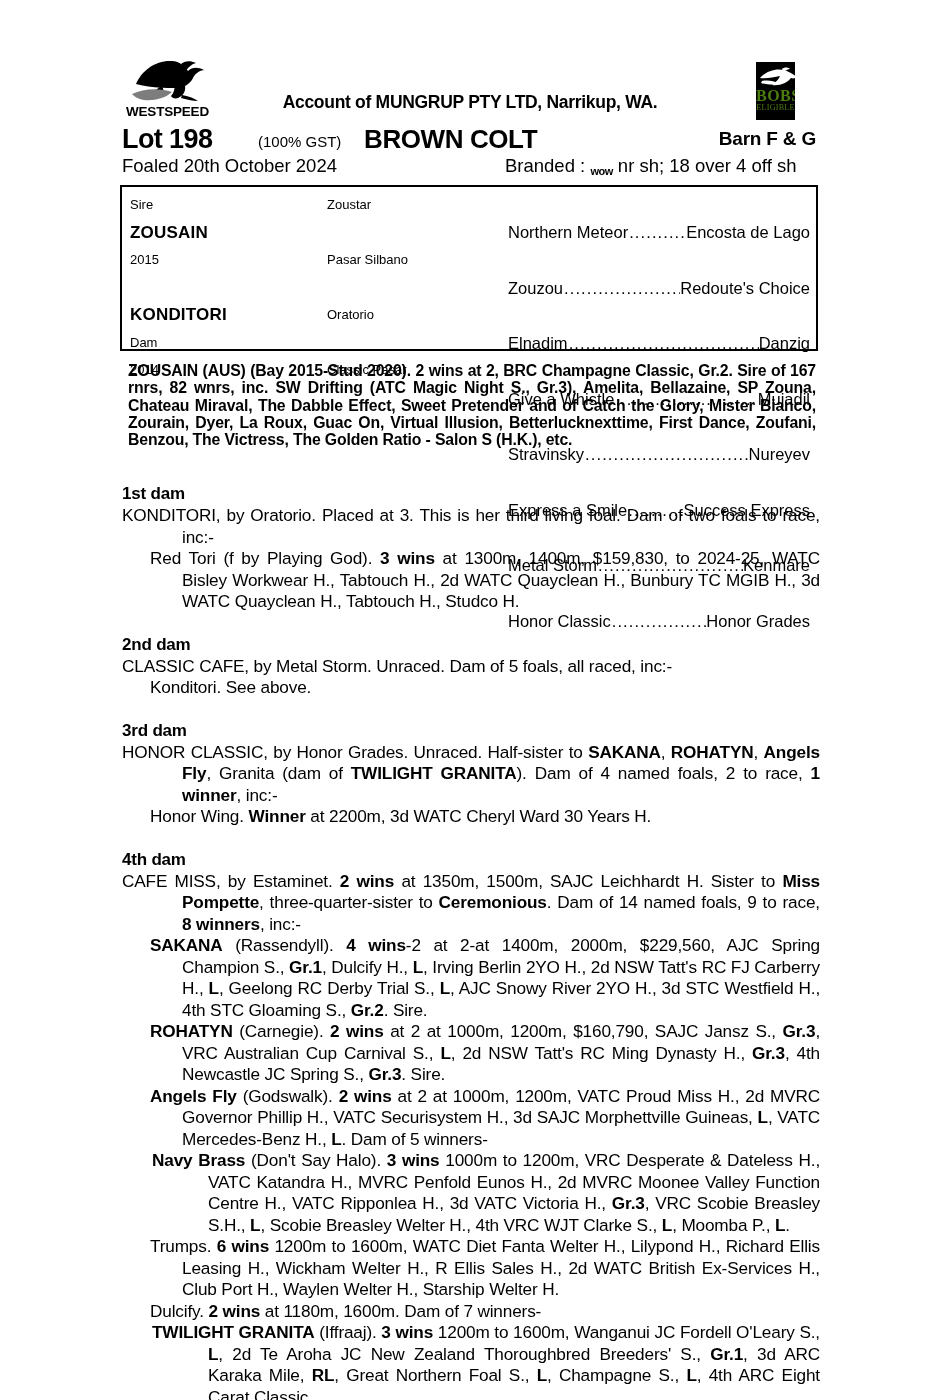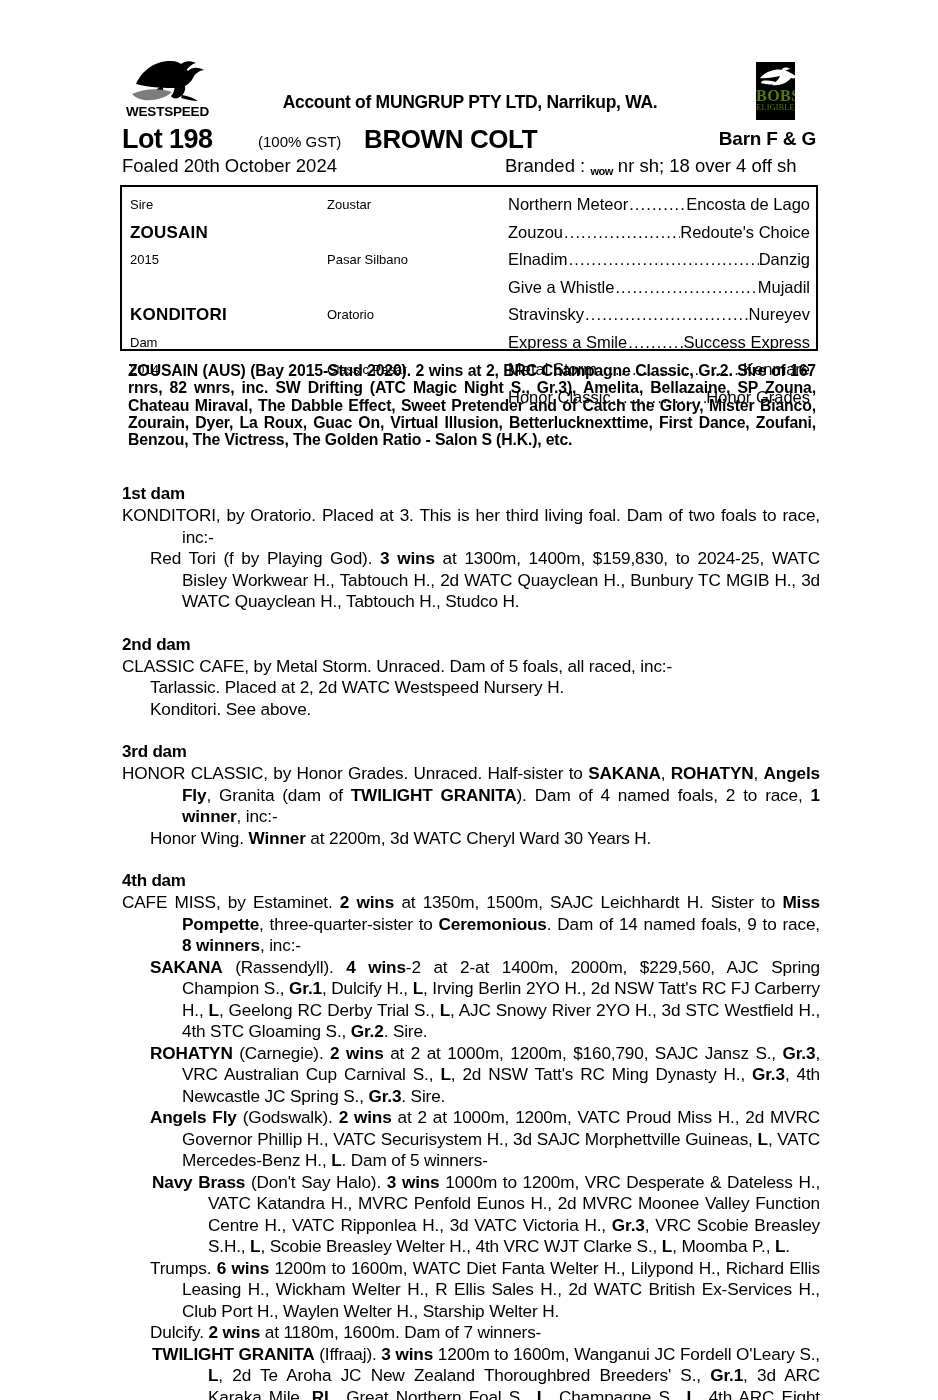--- a/index.html
+++ b/index.html
@@ -189,21 +189,21 @@
   }
   .ped-line.nm { font-weight: bold; font-size: 17px; letter-spacing: 0.2px; }
   .ped-line.blank { color: transparent; }
   .dotrow {
     display: flex;
     align-items: baseline;
     font-size: 16.5px;
     line-height: 27.5px;
     white-space: nowrap;
   }
-  .dotrow .l { flex: 0 0 auto; }
+  .dotrow .l { flex: 0 0 auto; margin-top: 28px; }
   .dotrow .d {
     flex: 1 1 auto;
     overflow: hidden;
     white-space: nowrap;
     font-size: 16.5px;
     letter-spacing: 1.1px;
     padding: 0 1px;
     min-width: 4px;
   }
   .dotrow .r { flex: 0 0 auto; }
@@ -366,21 +366,20 @@
   <div class="sire-summary">ZOUSAIN (AUS) (Bay 2015-Stud 2020). 2 wins at 2, BRC Champagne Classic, Gr.2. Sire of 167 rnrs, 82 wnrs, inc. SW Drifting (ATC Magic Night S., Gr.3), Amelita, Bellazaine, SP Zouna, Chateau Miraval, The Dabble Effect, Sweet Pretender and of Catch the Glory, Mister Bianco, Zourain, Dyer, La Roux, Guac On, Virtual Illusion, Betterlucknexttime, First Dance, Zoufani, Benzou, The Victress, The Golden Ratio - Salon S (H.K.), etc.</div>
 
   <div class="narrative">
 
     <div class="dam-head">1st dam</div>
     <p class="e lvl0h">KONDITORI, by Oratorio. Placed at 3. This is her third living foal. Dam of two foals to race, inc:-</p>
     <p class="e lvl1"><span>Red Tori</span><span> (f by Playing God). </span><b>3 wins</b><span> at 1300m, 1400m, $159,830, to 2024-25, WATC Bisley Workwear H., Tabtouch H., 2d WATC Quayclean H., Bunbury TC MGIB H., 3d WATC Quayclean H., Tabtouch H., Studco H.</span></p>
 
     <div class="dam-head spaced">2nd dam</div>
     <p class="e lvl0 nj">CLASSIC CAFE, by Metal Storm. Unraced. Dam of 5 foals, all raced, inc:-</p>
-    <p class="e lvl1 nj">Tarlassic. Placed at 2, 2d WATC Westspeed Nursery H.</p>
     <p class="e lvl1 nj">Konditori. See above.</p>
 
     <div class="dam-head spaced">3rd dam</div>
     <p class="e lvl0h"><span>HONOR CLASSIC, by Honor Grades. Unraced. Half-sister to </span><b>SAKANA</b><span>, </span><b>ROHATYN</b><span>, </span><b>Angels Fly</b><span>, Granita (dam of </span><b>TWILIGHT GRANITA</b><span>). Dam of 4 named foals, 2 to race, </span><b>1 winner</b><span>, inc:-</span></p>
     <p class="e lvl1 nj"><span>Honor Wing. </span><b>Winner</b><span> at 2200m, 3d WATC Cheryl Ward 30 Years H.</span></p>
 
     <div class="dam-head spaced">4th dam</div>
     <p class="e lvl0h"><span>CAFE MISS, by Estaminet. </span><b>2 wins</b><span> at 1350m, 1500m, SAJC Leichhardt H. Sister to </span><b>Miss Pompette</b><span>, three-quarter-sister to </span><b>Ceremonious</b><span>. Dam of 14 named foals, 9 to race, </span><b>8 winners</b><span>, inc:-</span></p>
 
     <p class="e lvl1"><b>SAKANA</b><span> (Rassendyll). </span><b>4 wins</b><span>-2 at 2-at 1400m, 2000m, $229,560, AJC Spring Champion S., </span><b>Gr.1</b><span>, Dulcify H., </span><b>L</b><span>, Irving Berlin 2YO H., 2d NSW Tatt's RC FJ Carberry H., </span><b>L</b><span>, Geelong RC Derby Trial S., </span><b>L</b><span>, AJC Snowy River 2YO H., 3d STC Westfield H., 4th STC Gloaming S., </span><b>Gr.2</b><span>. Sire.</span></p>

